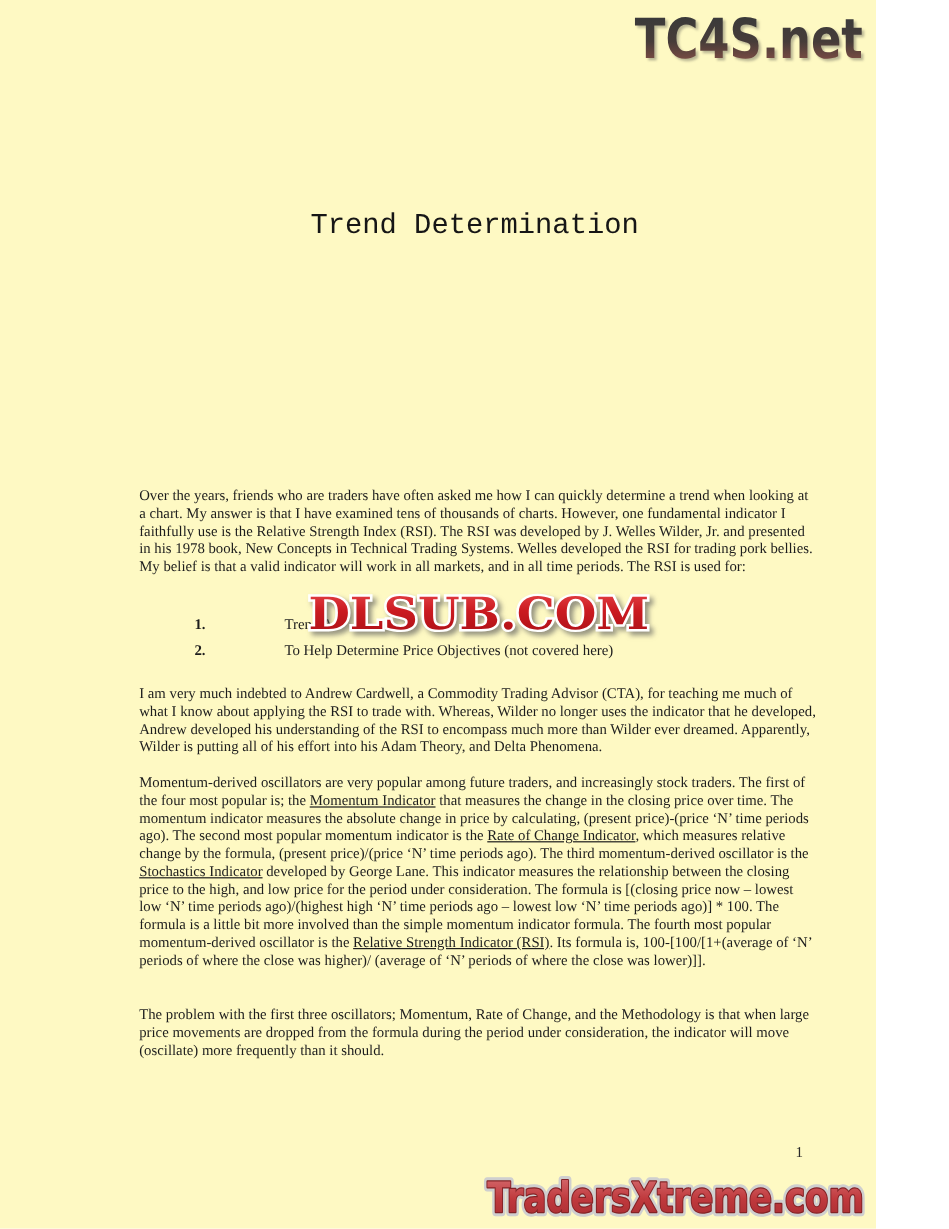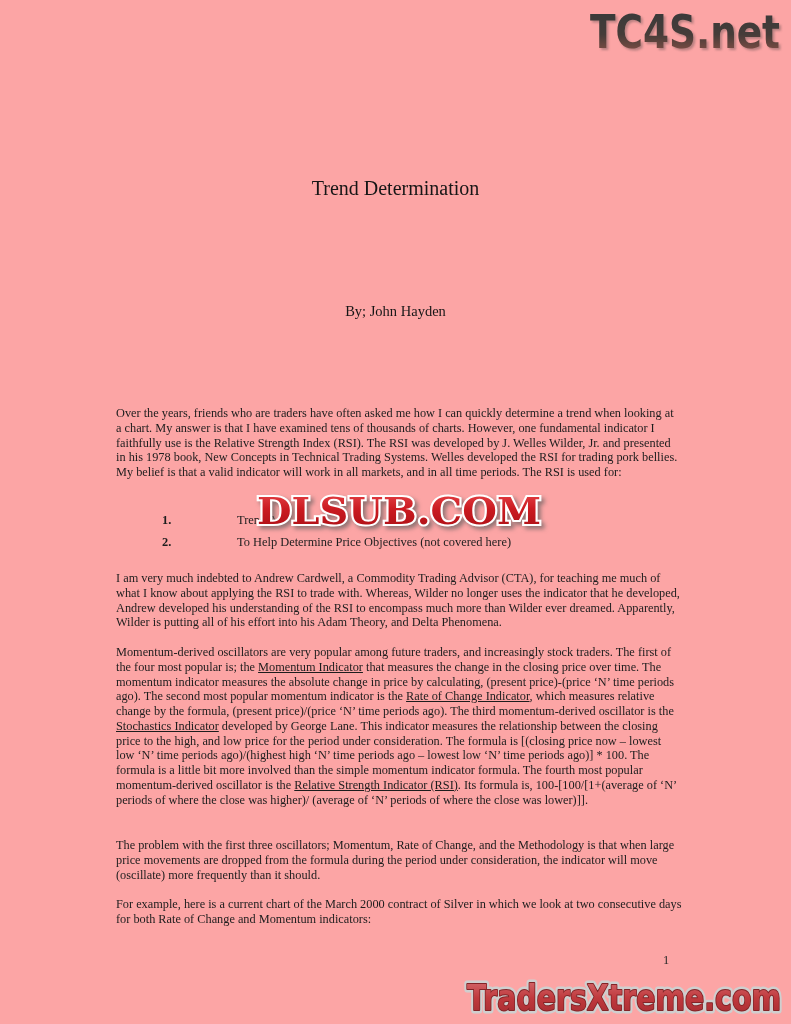--- a/index.html
+++ b/index.html
@@ -1,32 +1,33 @@
 <!DOCTYPE html>
 <html><head>
 <meta charset="utf-8">
 <style>
   html, body { margin: 0; padding: 0; background: #ffffff; }
   .page {
     position: relative;
-    width: 791px;
+    width: 730px;
     height: 1024px;
-    background: #fca5a5;
+    background: #fef9c3;
     font-family: "Liberation Serif", serif;
     color: #1d1d1d;
     overflow: hidden;
   }
   .header-logo { position: absolute; top: 2px; right: 2px; }
   .title {
     position: absolute;
     top: 174px; left: 0; width: 791px;
     text-align: center;
-    font-size: 20px;
+    font-size: 24px;
     line-height: 29.5px;
     color: #161616;
+    font-family: Liberation Mono, monospace;
   }
   .byline {
     position: absolute;
     top: 303px; left: 0; width: 791px;
     text-align: center;
     font-size: 14.5px;
     color: #161616;
   }
   .para {
     position: absolute;
@@ -76,42 +77,40 @@
         <stop offset="1" stop-color="#96604f"></stop>
       </linearGradient>
     </defs>
     <text x="100" y="46" text-anchor="middle" font-family="DejaVu Sans, sans-serif" font-weight="bold" font-size="46" fill="url(#tc4s-grad)" textLength="190" lengthAdjust="spacingAndGlyphs" style="filter: drop-shadow(2px 2px 1px rgba(60,60,60,0.35));">TC4S.net</text>
   </svg>
 
   <div class="title">
     <div>Trend Determination</div>
   </div>
 
-  <div class="byline">By; John Hayden</div>
 
   <div class="para" style="top:406px"><span>Over the years, friends who are traders have often asked me how I can quickly determine a trend when looking at a chart. My answer is that I have examined tens of thousands of charts. However, one fundamental indicator I faithfully use is the Relative Strength Index (RSI). The RSI was developed by J. Welles Wilder, Jr. and presented in his 1978 book, </span><span class="i">New Concepts in Technical Trading Systems</span><span>. Welles developed the RSI for trading pork bellies. My belief is that a valid indicator will work in all markets, and in all time periods.  The RSI is used for:</span></div>
 
   <div class="list">
     <div class="list-row">
       <span class="list-num">1.</span>
       <span class="list-text"><span class="b">Trend A</span><span></span></span>
     </div>
     <div class="list-row">
       <span class="list-num">2.</span>
       <span class="list-text"><span class="b">To Help Determine Price Objectives</span><span> (not covered here)</span></span>
     </div>
   </div>
 
   <div class="para" style="top:571px"><span>I am very much indebted to Andrew Cardwell, a Commodity Trading Advisor (CTA), for teaching me much of what I know about applying the RSI to trade with. Whereas, Wilder no longer uses the indicator that he developed, Andrew developed his understanding of the RSI to encompass much more than Wilder ever dreamed. Apparently, Wilder is putting all of his effort into his Adam Theory, and Delta Phenomena.</span></div>
 
   <div class="para" style="top:645px"><span>Momentum-derived oscillators are very popular among future traders, and increasingly stock traders. The first of the four most popular is; the </span><span class="u">Momentum Indicator</span><span> that measures the change in the closing price over time. The momentum indicator measures the absolute change in price by calculating,  (present price)-(price ‘N’ time periods ago). The second most popular momentum indicator is the </span><span class="u">Rate of Change Indicator</span><span>, which measures relative change by the formula, (present price)/(price ‘N’ time periods ago). The third momentum-derived oscillator is the </span><span class="u">Stochastics Indicator</span><span> developed by George Lane. This indicator measures the relationship between the closing price to the high, and low price for the period under consideration. The formula is [(closing price now – lowest low ‘N’ time periods ago)/(highest high ‘N’ time periods ago – lowest low ‘N’ time periods ago)] * 100. The formula is a little bit more involved than the simple momentum indicator formula. The fourth most popular momentum-derived oscillator is the </span><span class="u">Relative Strength Indicator (RSI)</span><span>. Its formula is, 100-[100/[1+(average of ‘N’ periods of where the close was higher)/ (average of ‘N’ periods of where the close was lower)]].</span></div>
 
   <div class="para" style="top:838px"><span>The problem with the first three oscillators; Momentum, Rate of Change, and the Methodology is that when large price movements are dropped from the formula during the period under consideration, the indicator will move (oscillate) more frequently than it should.</span></div>
 
-  <div class="para" style="top:897px"><span>For example, here is a current chart of the March 2000 contract of Silver in which we look at two consecutive days for both Rate of Change and Momentum indicators:</span></div>
 
   <svg class="watermark" width="302" height="50" viewBox="0 0 302 50">
     <defs>
       <linearGradient id="dlsub-grad" x1="0" y1="0" x2="0" y2="1">
         <stop offset="0" stop-color="#ea4a4e"></stop>
         <stop offset="0.45" stop-color="#cb1b21"></stop>
         <stop offset="1" stop-color="#a80f15"></stop>
       </linearGradient>
     </defs>
     <text x="151" y="37" text-anchor="middle" font-family="DejaVu Serif, serif" font-weight="bold" font-size="37" fill="url(#dlsub-grad)" stroke="#ffffff" stroke-width="4" paint-order="stroke" textLength="284" lengthAdjust="spacingAndGlyphs" style="filter: drop-shadow(3px 3px 2px rgba(90,90,90,0.65));">DLSUB.COM</text>

